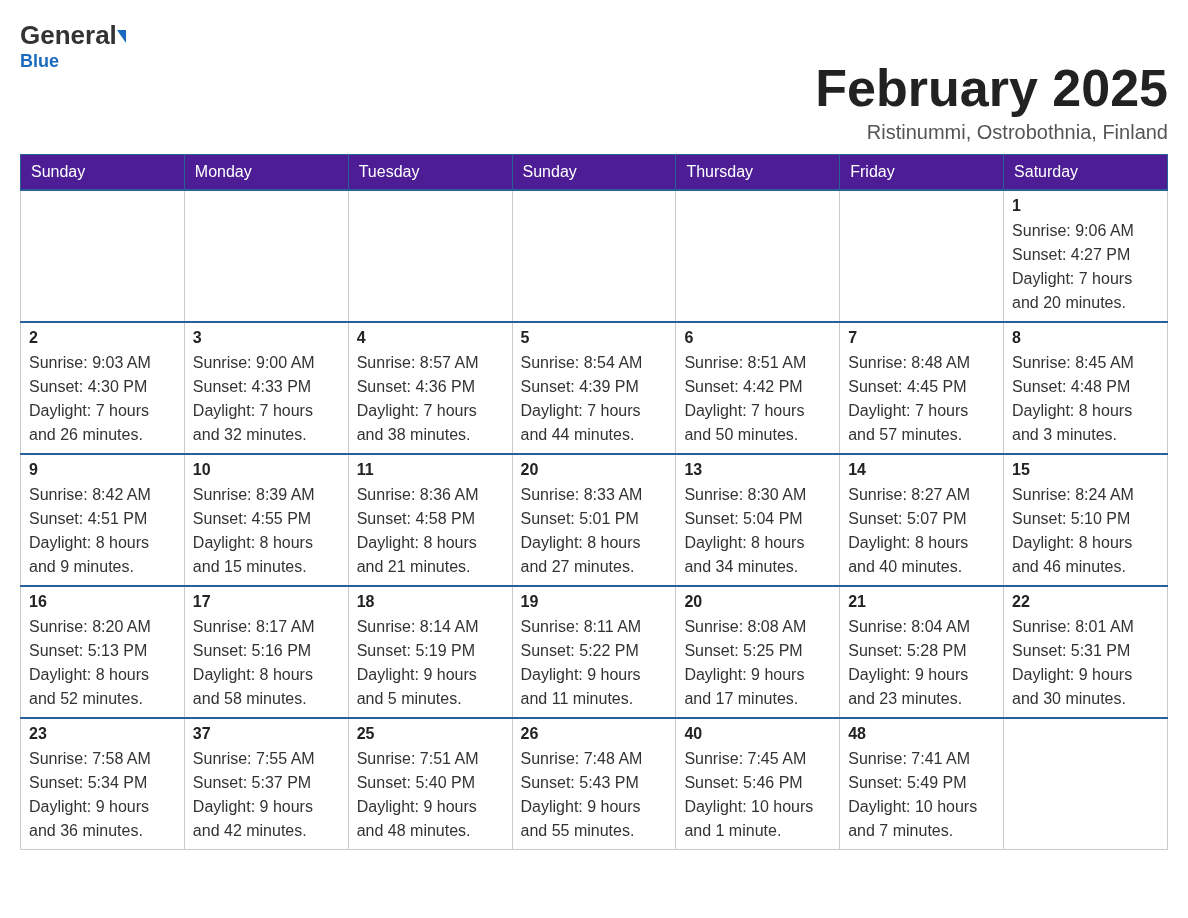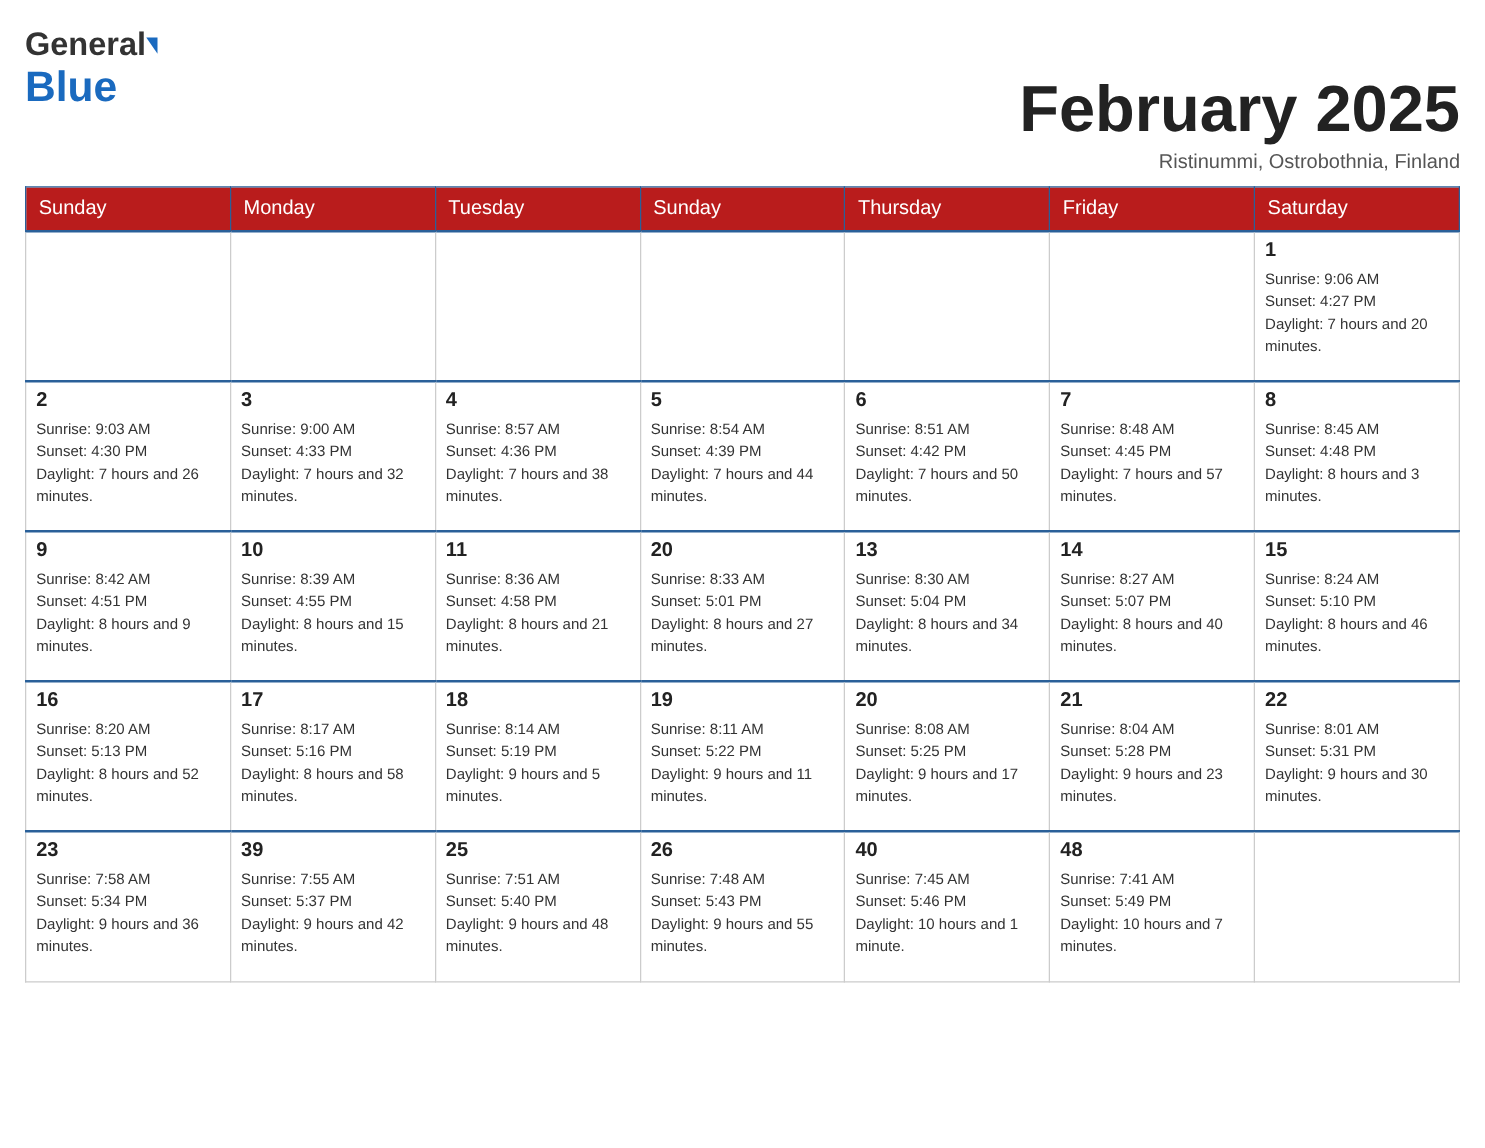--- a/index.html
+++ b/index.html
@@ -25,31 +25,31 @@
       text-align: right;
       margin-top: 40px;
     }
     .month-title {
       font-size: 52px;
       font-weight: bold;
       color: #222;
       line-height: 1.1;
     }
     .location {
-      font-size: 16px;
+      font-size: 20px;
       color: #555;
       margin-top: 4px;
     }
     .calendar {
       width: 100%;
       border-collapse: collapse;
       margin-top: 10px;
     }
     .calendar th {
-      background-color: #b91c1c;
+      background-color: #4c1d95;
       color: #fff;
       text-align: left;
       padding: 8px 10px;
       font-size: 16px;
       font-weight: normal;
       border: 1px solid #2a6099;
     }
     .calendar td {
       border: 1px solid #ccc;
       vertical-align: top;
@@ -64,21 +64,21 @@
     .calendar tbody tr td {
       border-top: 2px solid #2a6099;
     }
     .day-num {
       font-size: 16px;
       font-weight: bold;
       color: #222;
       margin-bottom: 4px;
     }
     .day-info {
-      font-size: 12px;
+      font-size: 16px;
       color: #333;
       line-height: 1.5;
     }
     .empty-cell {
       background: #f9f9f9;
     }
     .logo-row {
       display: flex;
       align-items: center;
     }
@@ -90,21 +90,21 @@
     .logo-triangle {
       width: 0;
       height: 0;
       border-left: 9px solid transparent;
       border-right: 0px solid transparent;
       border-top: 13px solid #1a6abf;
       display: inline-block;
       margin-bottom: -2px;
     }
     .logo-text-blue {
-      font-size: 34px;
+      font-size: 18px;
       font-weight: bold;
       color: #1a6abf;
     }
   </style>
 </head>
 <body>
 
 <div>
   <div class="header">
     <div class="logo">
@@ -236,21 +236,21 @@
             <div class="day-num">22</div>
             <div class="day-info">Sunrise: 8:01 AM<br>Sunset: 5:31 PM<br>Daylight: 9 hours and 30 minutes.</div>
           </td>
         </tr>
         <tr>
           <td>
             <div class="day-num">23</div>
             <div class="day-info">Sunrise: 7:58 AM<br>Sunset: 5:34 PM<br>Daylight: 9 hours and 36 minutes.</div>
           </td>
           <td>
-            <div class="day-num">39</div>
+            <div class="day-num">37</div>
             <div class="day-info">Sunrise: 7:55 AM<br>Sunset: 5:37 PM<br>Daylight: 9 hours and 42 minutes.</div>
           </td>
           <td>
             <div class="day-num">25</div>
             <div class="day-info">Sunrise: 7:51 AM<br>Sunset: 5:40 PM<br>Daylight: 9 hours and 48 minutes.</div>
           </td>
           <td>
             <div class="day-num">26</div>
             <div class="day-info">Sunrise: 7:48 AM<br>Sunset: 5:43 PM<br>Daylight: 9 hours and 55 minutes.</div>
           </td>

